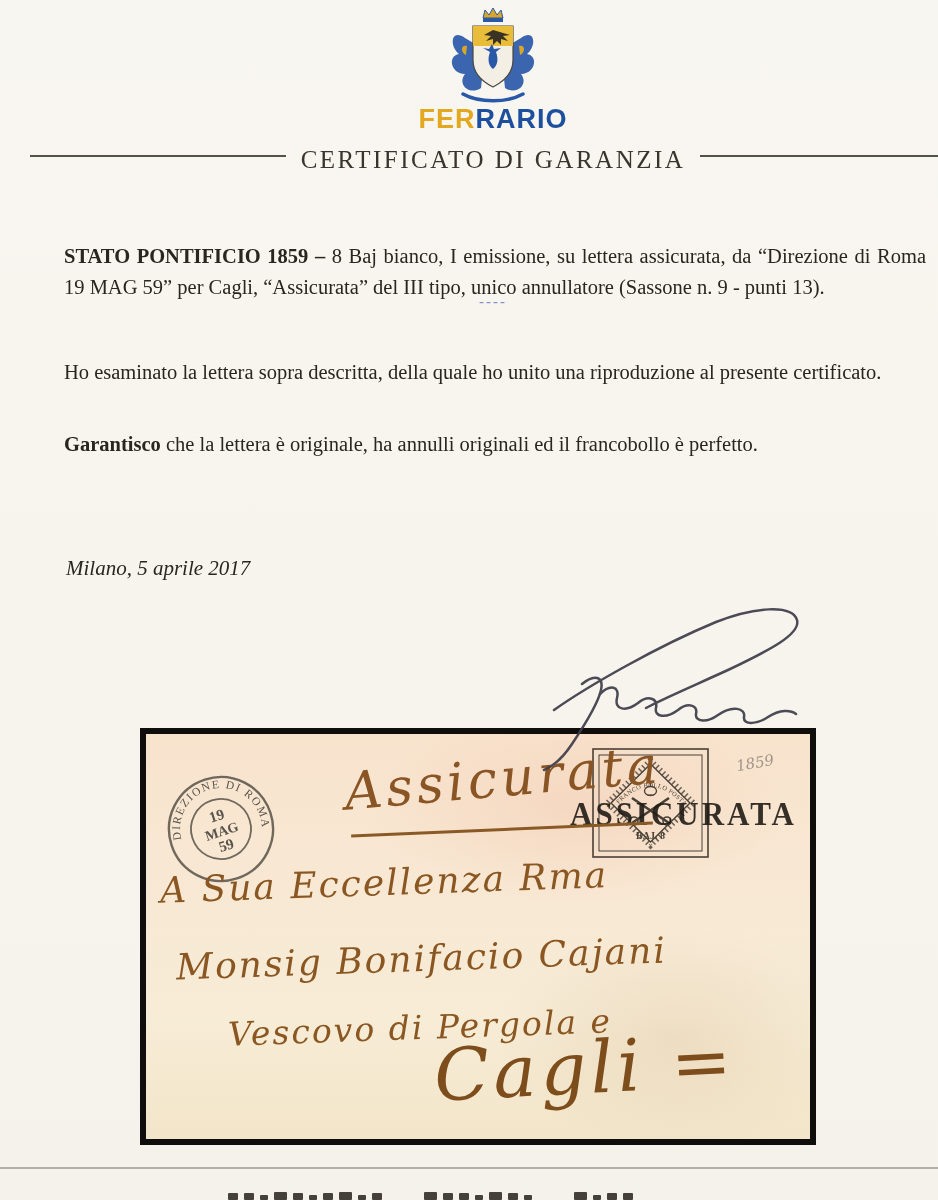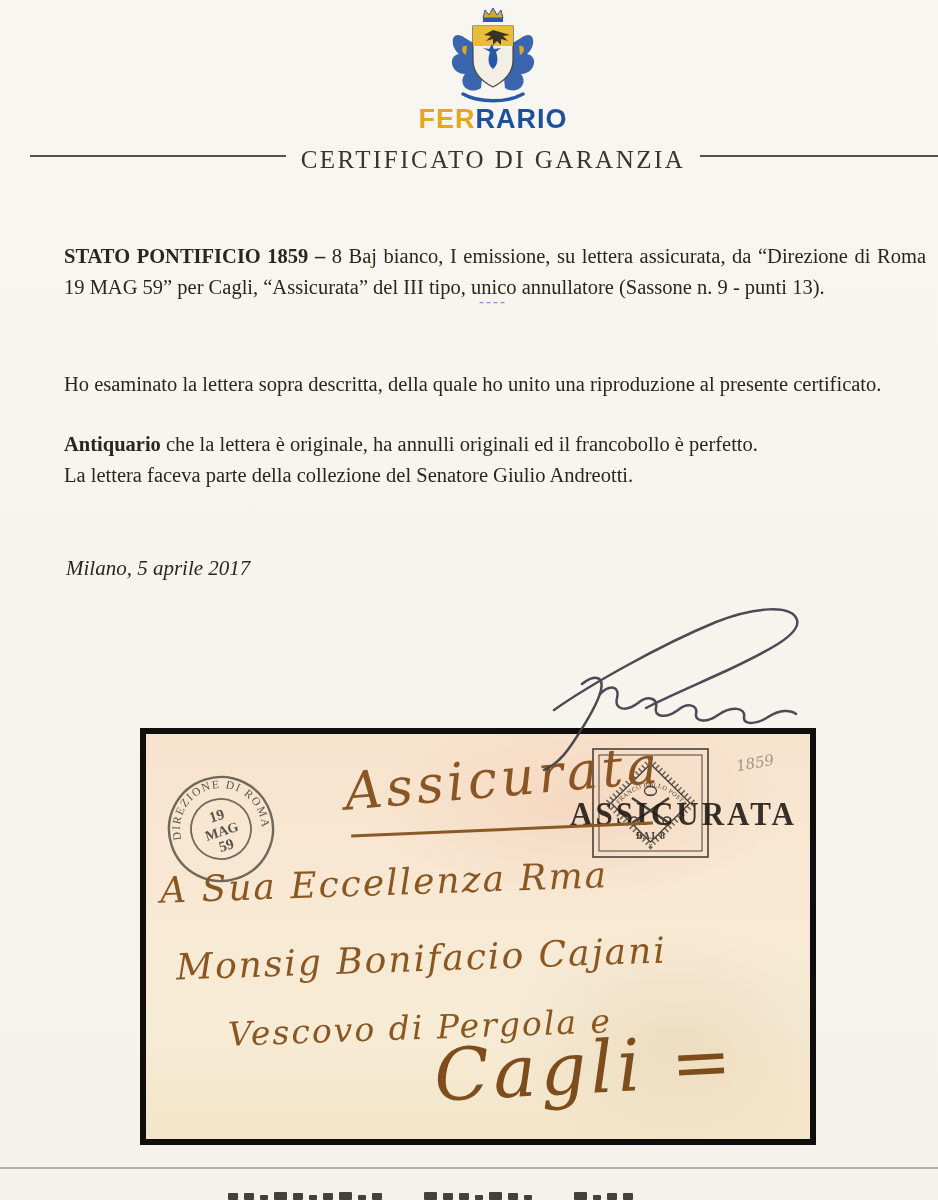--- a/index.html
+++ b/index.html
@@ -92,23 +92,23 @@
   <div class="title-row">
     <span class="title-rule"></span>
     <span class="page-title">CERTIFICATO DI GARANZIA</span>
     <span class="title-rule"></span>
   </div>
 
   <p class="para" style="top:220px"><strong>STATO PONTIFICIO 1859 –</strong><span> 8 Baj bianco, I emissione, su lettera assicurata, da “Direzione di Roma 19 MAG 59” per Cagli, “Assicurata” del III tipo, unico annullatore (Sassone n. 9 - punti 13).</span></p>
 
   <div class="dashes">----</div>
 
-  <p class="para" style="top:348px">Ho esaminato la lettera sopra descritta, della quale ho unito una riproduzione al presente certificato.</p>
+  <p class="para" style="top:336px">Ho esaminato la lettera sopra descritta, della quale ho unito una riproduzione al presente certificato.</p>
 
-  <p class="para" style="top:408px"><strong>Antiquario</strong><span> che la lettera è originale, ha annulli originali ed il francobollo è perfetto.</span><br><span>La lettera faceva parte della collezione del Senatore Giulio Andreotti.</span></p>
+  <p class="para" style="top:408px"><strong>Garantisco</strong><span> che la lettera è originale, ha annulli originali ed il francobollo è perfetto.</span><br></p>
 
 
   <div class="dateline">Milano, 5 aprile 2017</div>
 
   <svg class="signature" width="330" height="185" viewBox="0 0 330 185">
     <g fill="none" stroke="#3e3d49" stroke-width="2.5" stroke-linecap="round" opacity=".92">
       <path d="M66 112 C100 88 170 48 228 24 C266 9 304 6 309 22 C313 36 282 52 240 72 C205 88 172 102 158 110"></path>
       <path d="M94 86 C106 76 116 78 113 92 C110 106 96 128 84 146 C76 158 66 168 56 172"></path>
       <path d="M112 96 C122 86 132 88 129 100 C126 112 138 114 150 105 C160 97 170 100 168 110 C166 119 178 121 190 112 C200 104 210 107 208 116 C207 124 219 125 230 117 C244 107 258 110 256 119 C255 127 268 127 280 119 C292 111 303 112 308 116"></path>
     </g>

